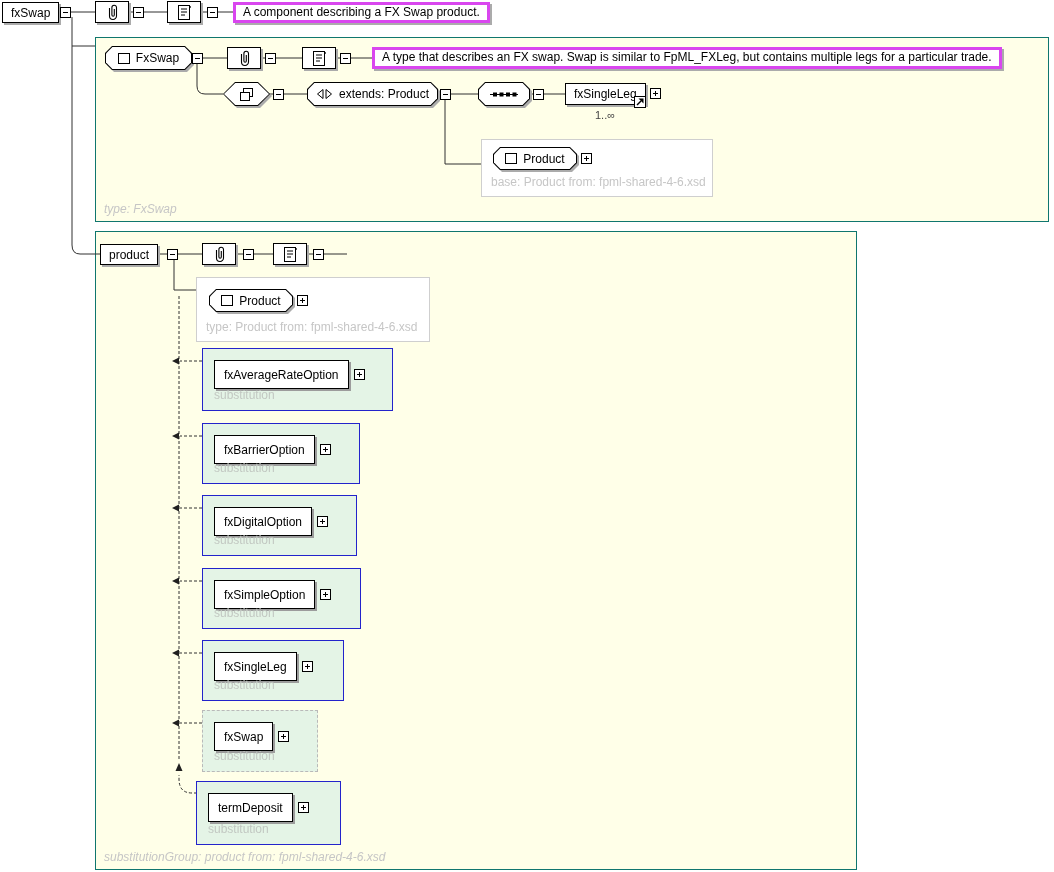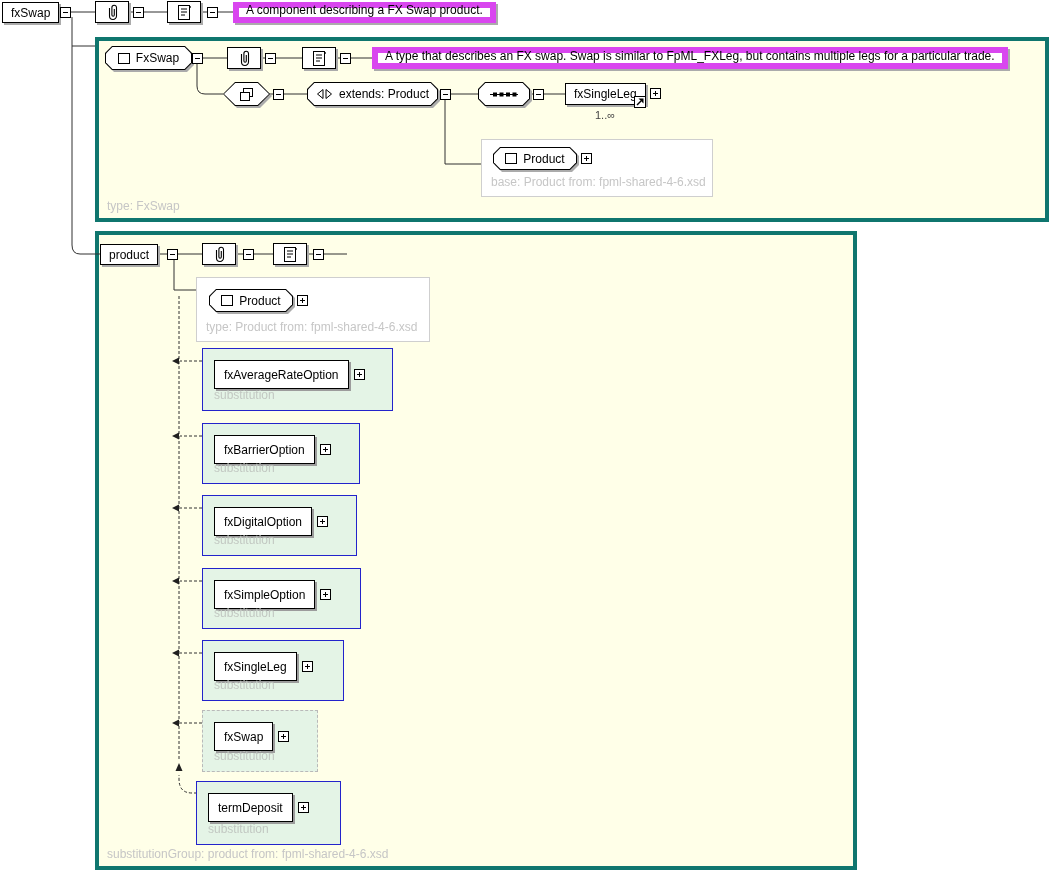--- a/index.html
+++ b/index.html
@@ -4,34 +4,34 @@
 <style>
   * { box-sizing: border-box; }
   html,body { margin:0; padding:0; background:#ffffff; }
   #canvas {
     position:relative; width:1054px; height:872px;
     font-family:"Liberation Sans","DejaVu Sans",sans-serif;
     font-size:12px; color:#000; overflow:hidden;
   }
   
   .section {
-    position:absolute; background:#ffffe8; border:4px solid #0f766e; z-index:1;
+    position:absolute; background:#ffffe8; border:1px solid #0f766e; z-index:1;font-style:italic;
   }
   .section-footer {
     position:absolute; left:8px; bottom:5px; color:#c6c6c6; white-space:nowrap;
   }
   
   .ebox {
     position:absolute; height:21px; background:#fff; border:1px solid #000;
     box-shadow:2px 2px 0 #ababab; display:inline-flex; align-items:center;
     padding:0 8px; white-space:nowrap; z-index:3;
   }
   .txtbox {
-    position:absolute; height:22px; background:#fff; border:6px solid #d946ef;
-    box-shadow:2px 2px 0 #ababab; display:inline-flex; align-items:flex-end;
+    position:absolute; height:22px; background:#fff; border:3px solid #d946ef;
+    box-shadow:2px 2px 0 #ababab; display:inline-flex; align-items:flex-start;
     padding:0 7px; white-space:nowrap; z-index:3;
   }
   .iconbox {
     position:absolute; width:34px; height:22px; background:#fff; border:1px solid #000;
     box-shadow:2px 2px 0 #ababab; display:flex; align-items:center; justify-content:center;
     z-index:3;
   }
   
   .oct, .hex { position:absolute; z-index:3; filter:drop-shadow(2px 2px 0 #ababab); }
   .oct .o1 { position:absolute; inset:0; background:#000;

